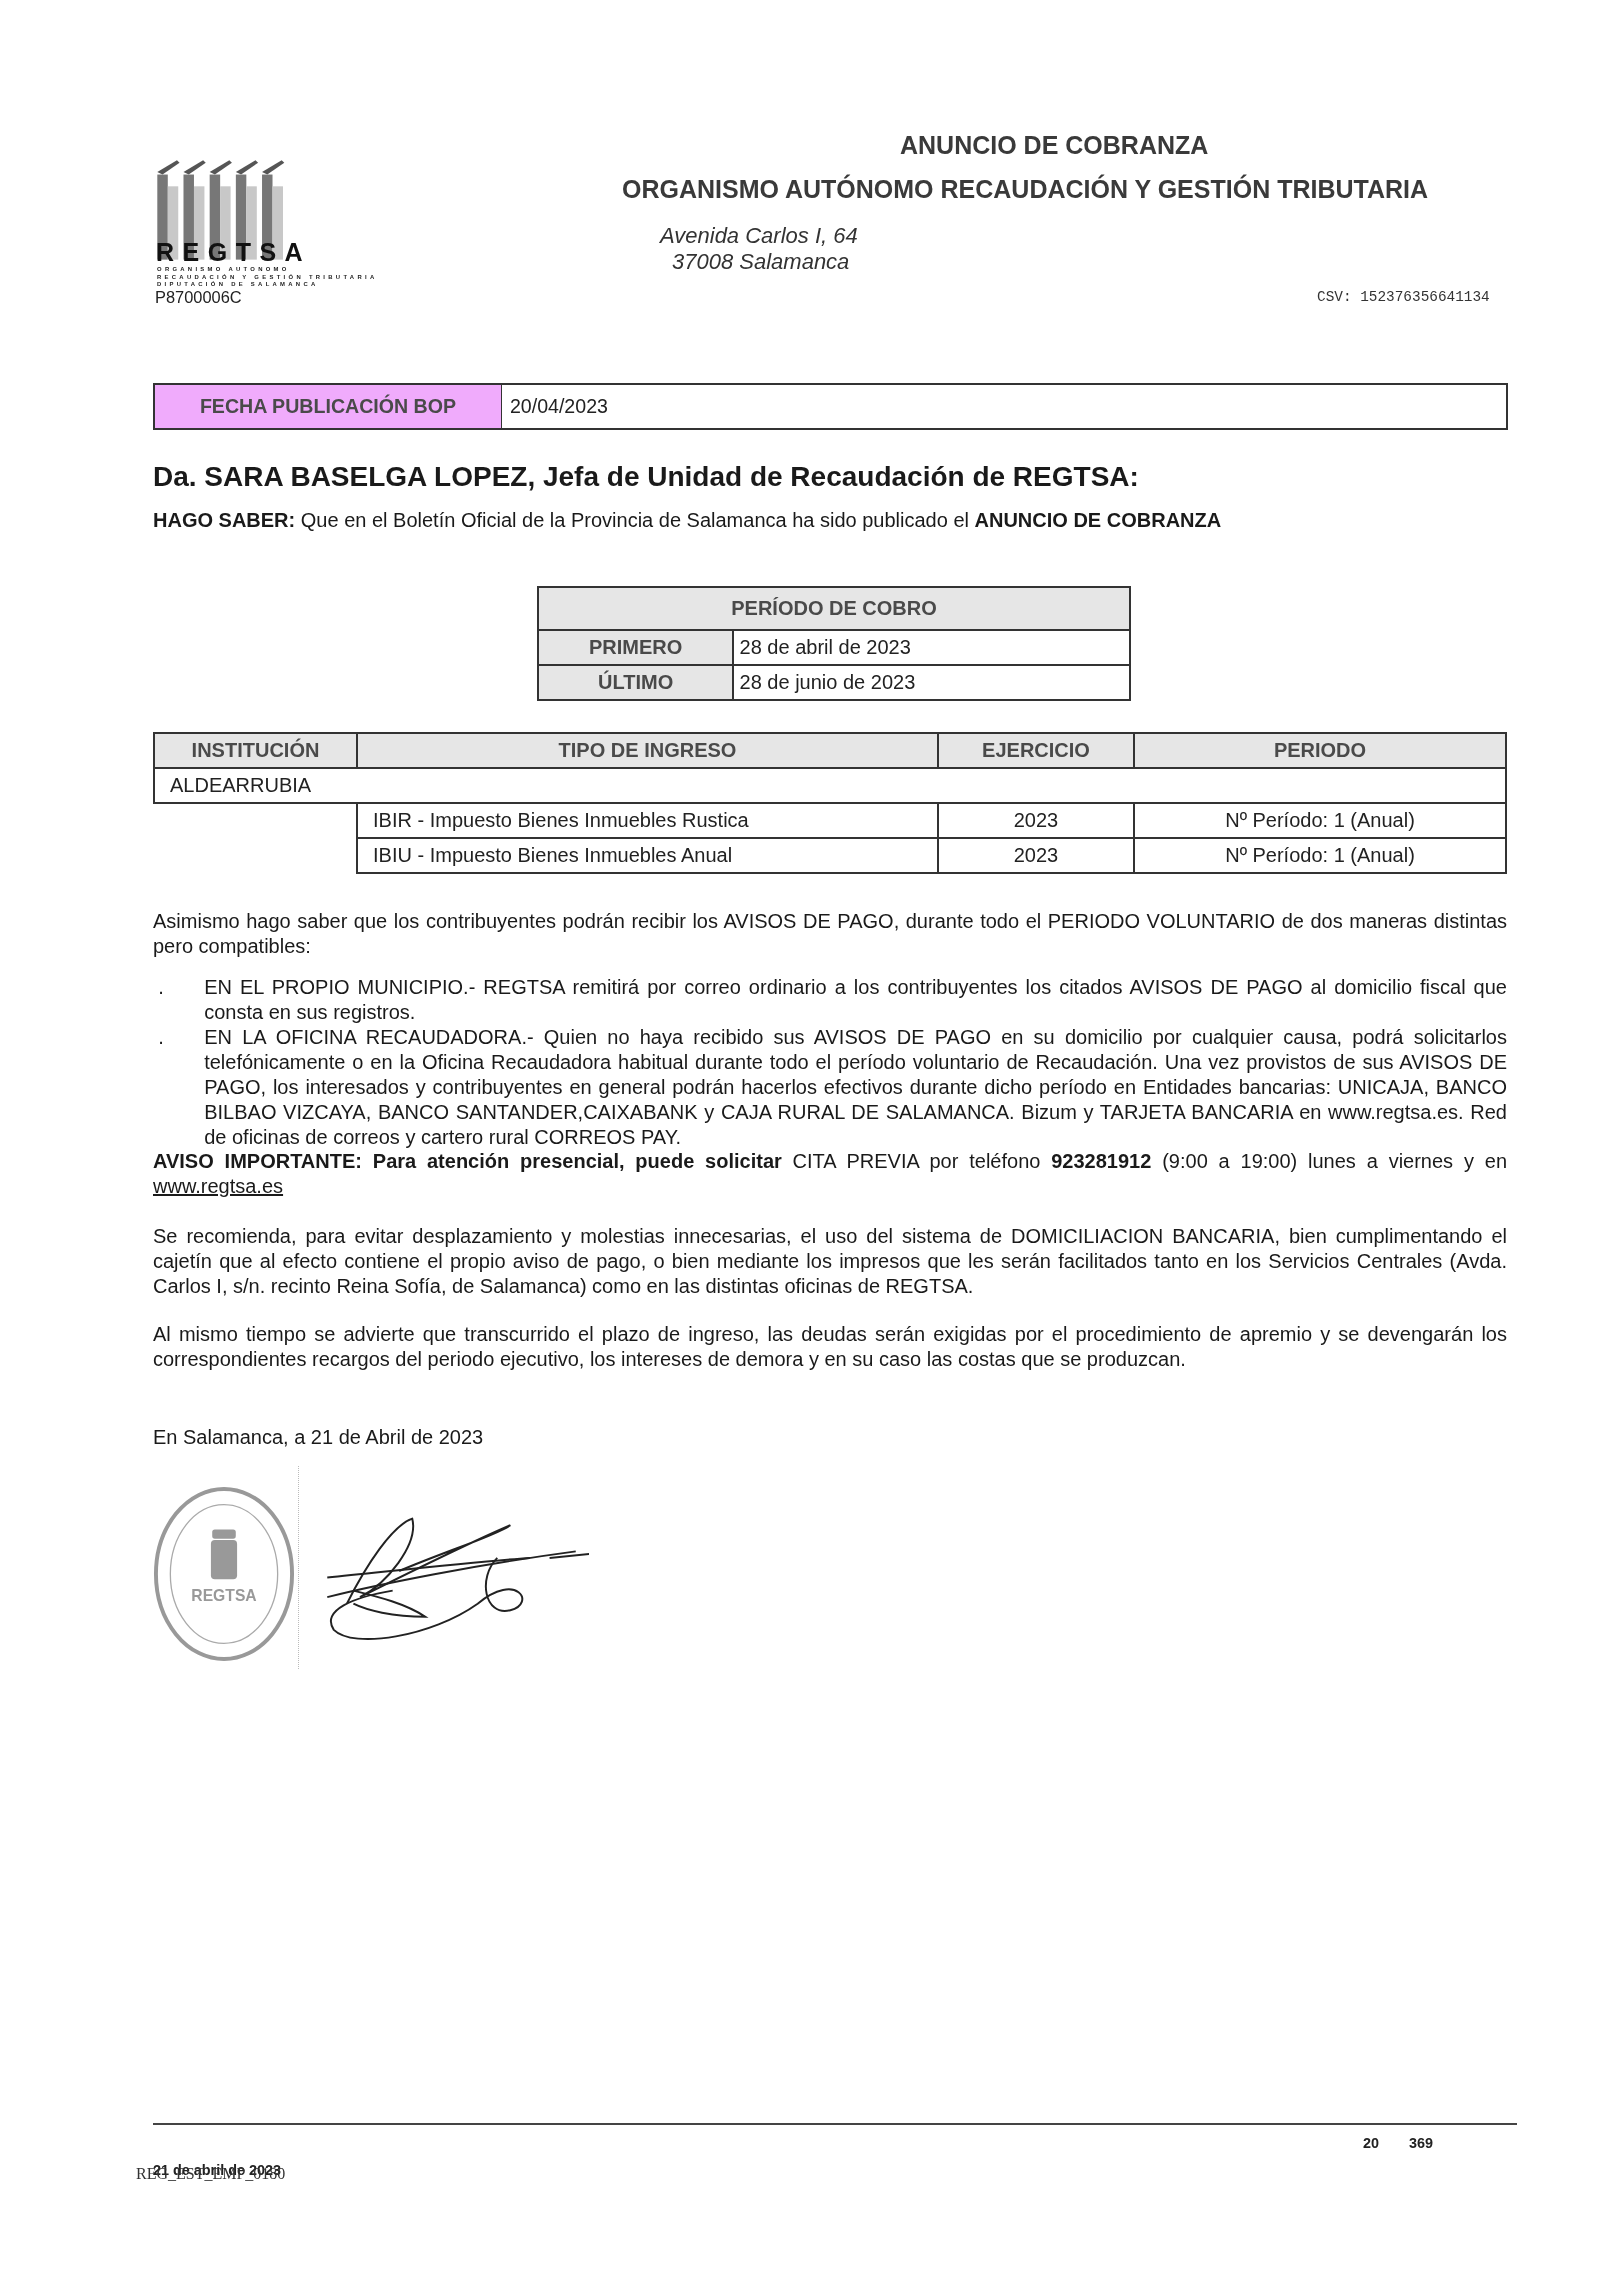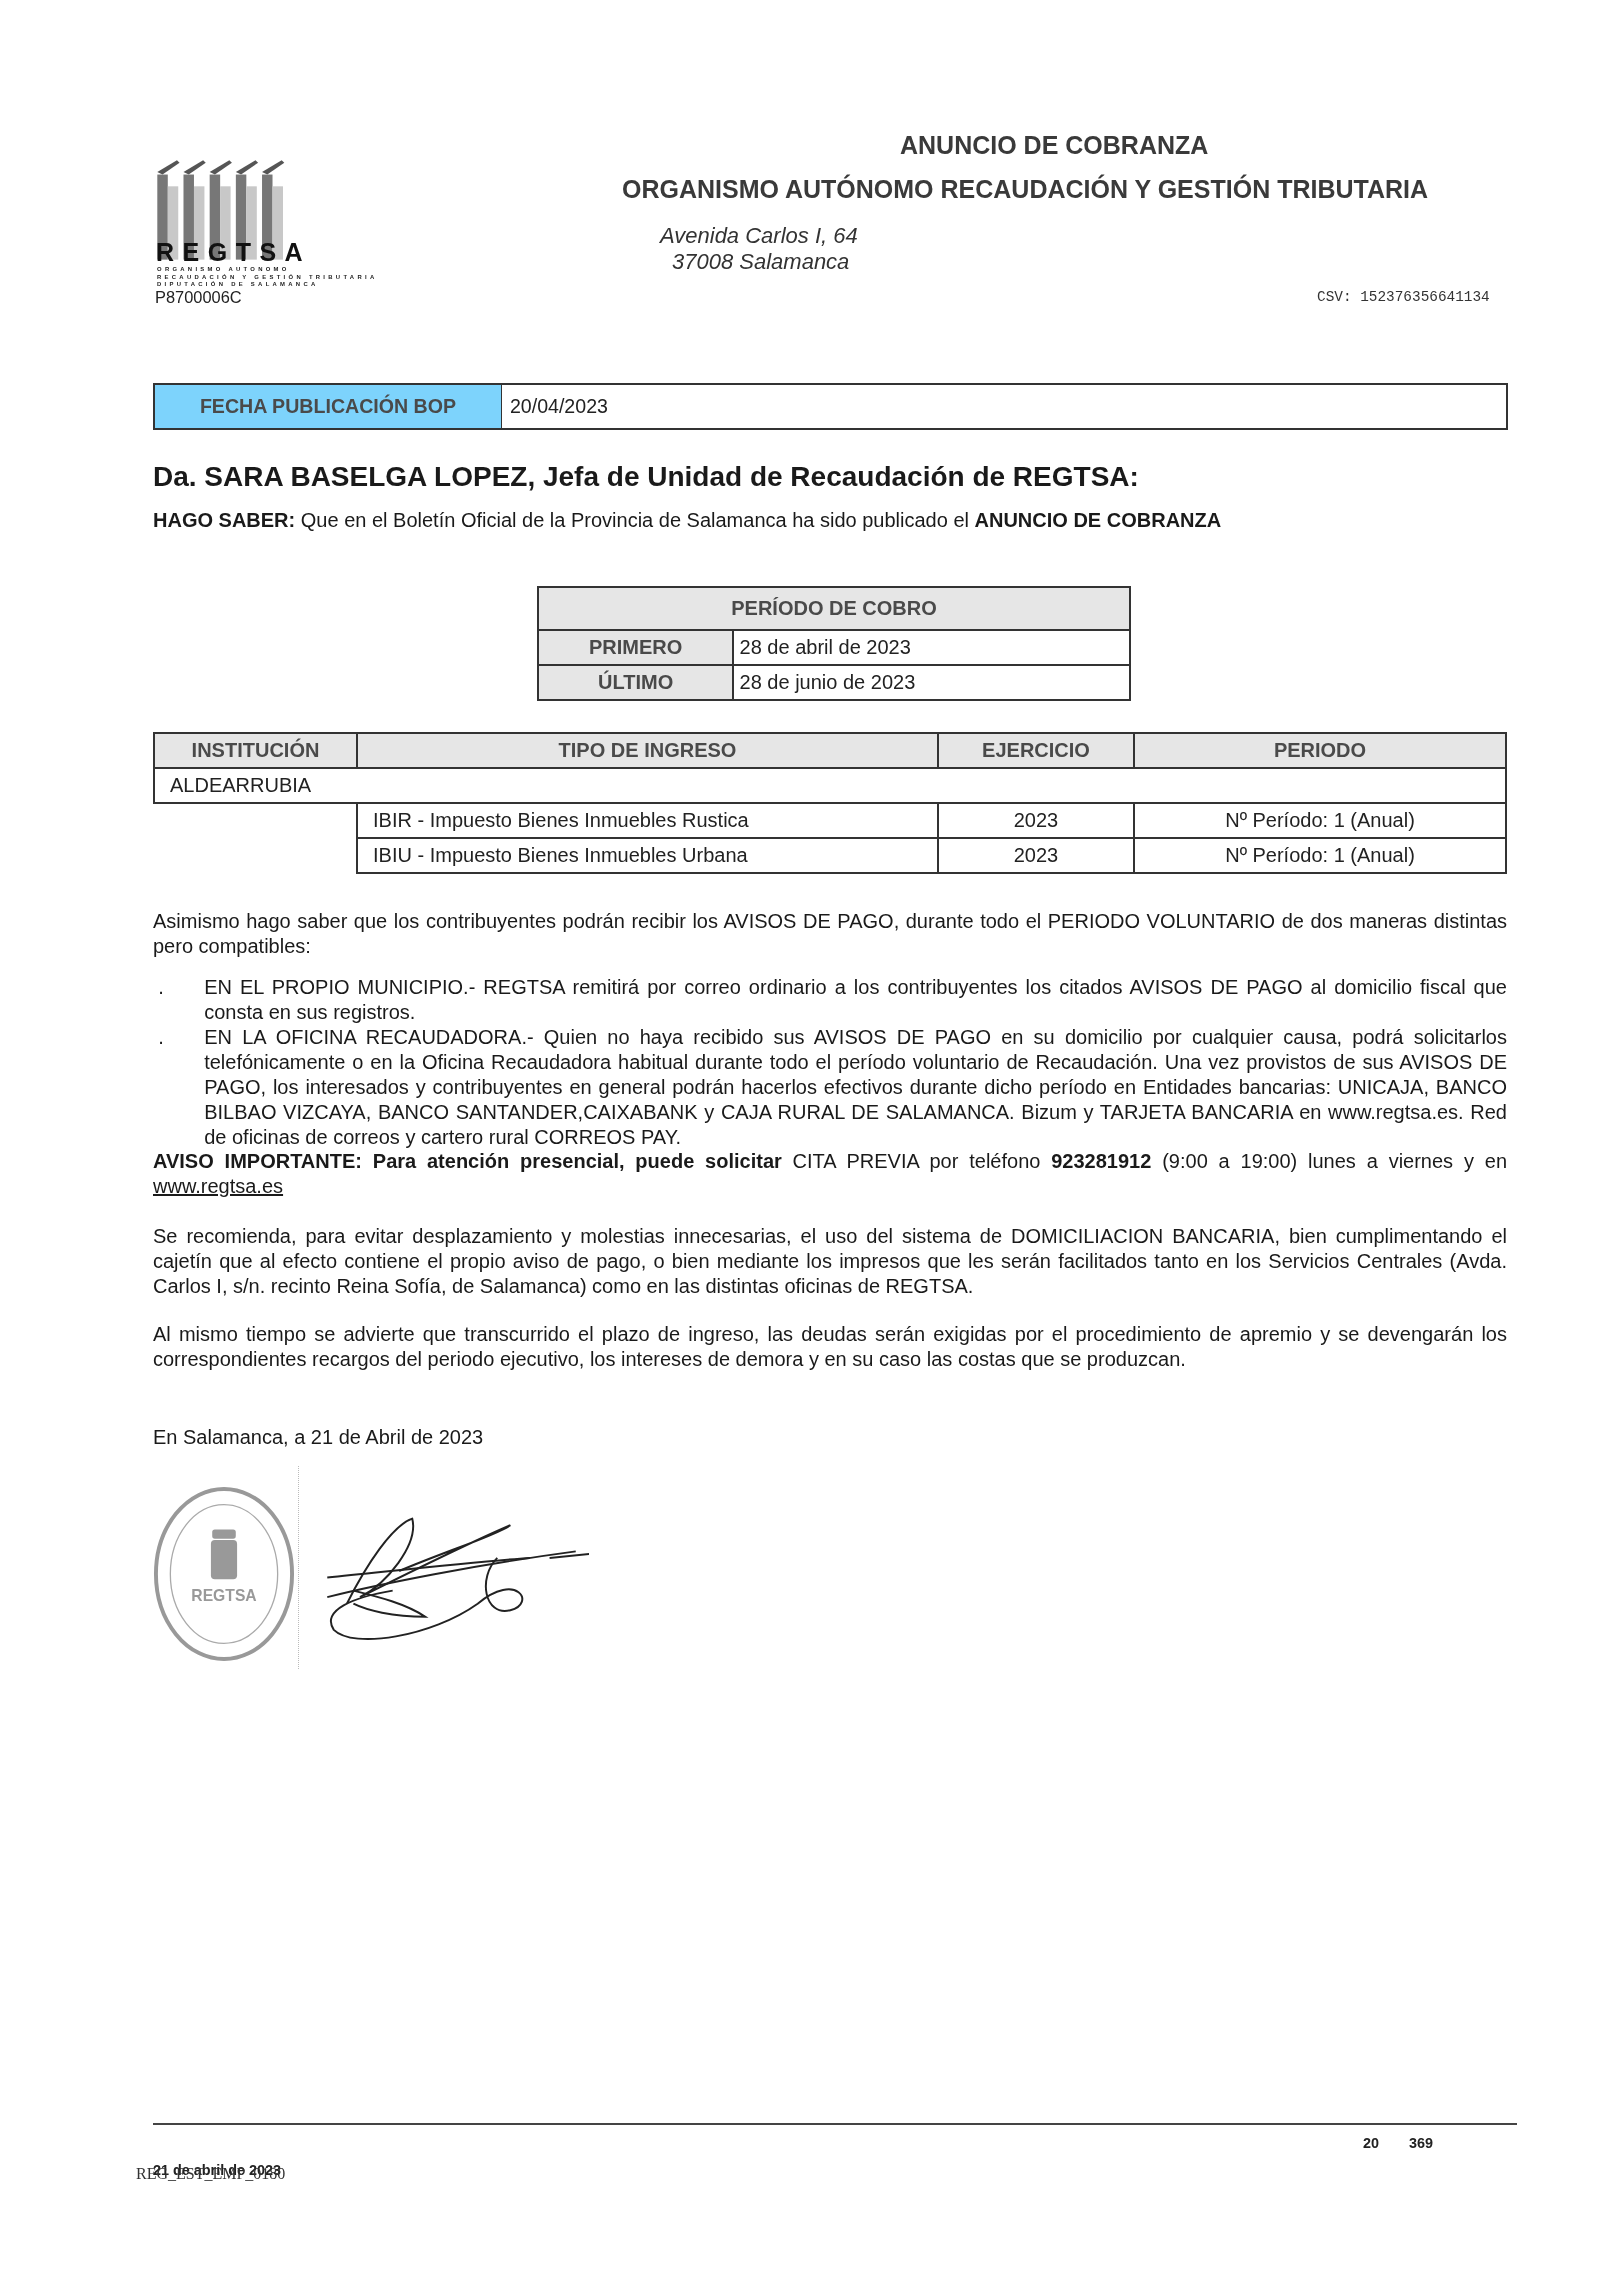--- a/index.html
+++ b/index.html
@@ -15,21 +15,21 @@
     
     #title1 { left: 900px; top: 131px; font-size: 25px; font-weight: bold; color: #3a3a3a; }
     #title2 { left: 622px; top: 175px; font-size: 25px; font-weight: bold; color: #3a3a3a; }
     .addr { font-size: 22px; font-style: italic; color: #333; }
     #addr1 { left: 660px; top: 223px; }
     #addr2 { left: 672px; top: 249px; }
     #csv { left: 1317px; top: 289px; font-family: "Liberation Mono", monospace; font-size: 14.4px; color: #333; }
 
     
     #bop-box { left: 153px; top: 383px; width: 1355px; height: 47px; border: 2px solid #333; box-sizing: border-box; display: flex; }
-    #bop-label { width: 346px; background: #7dd3fc; border-right: 1.3px solid #333; display: flex; align-items: center; justify-content: center; font-size: 19.6px; font-weight: bold; color: #4a4a4a; }
+    #bop-label { width: 346px; background: #f0abfc; border-right: 1.3px solid #333; display: flex; align-items: center; justify-content: center; font-size: 19.6px; font-weight: bold; color: #4a4a4a; }
     #bop-value { padding-left: 7.9px; display: flex; align-items: center; font-size: 19.6px; color: #222; }
 
     
     #intro-name { left: 153px; top: 461px; font-size: 28px; font-weight: bold; color: #1a1a1a; }
     #intro-hago { left: 153px; top: 509px; font-size: 20px; color: #1a1a1a; white-space: nowrap; }
     b { font-weight: bold; }
 
     
     #periodo-table { left: 537px; top: 586px; width: 594px; border-collapse: collapse; }
     #periodo-table td { border: 2px solid #333; font-size: 20px; height: 33px; padding: 0 5.2px; margin-left: 6px; }
@@ -159,21 +159,21 @@
     <td class="inst-name" colspan="4">ALDEARRUBIA</td>
   </tr>
   <tr>
     <td class="blank"></td>
     <td class="cell">IBIR - Impuesto Bienes Inmuebles Rustica</td>
     <td class="cell center">2023</td>
     <td class="cell center">Nº Período: 1 (Anual)</td>
   </tr>
   <tr>
     <td class="blank"></td>
-    <td class="cell">IBIU - Impuesto Bienes Inmuebles Urbana</td>
+    <td class="cell">IBIU - Impuesto Bienes Inmuebles Anual</td>
     <td class="cell center">2023</td>
     <td class="cell center">Nº Período: 1 (Anual)</td>
   </tr>
 </tbody>
   </table>
 
 <div id="p1" class="abs para">Asimismo hago saber que los contribuyentes podrán recibir los AVISOS DE PAGO, durante todo el PERIODO VOLUNTARIO de dos maneras distintas pero compatibles:</div>
 
 <div id="bullets" class="abs">
   <div class="bullet">

